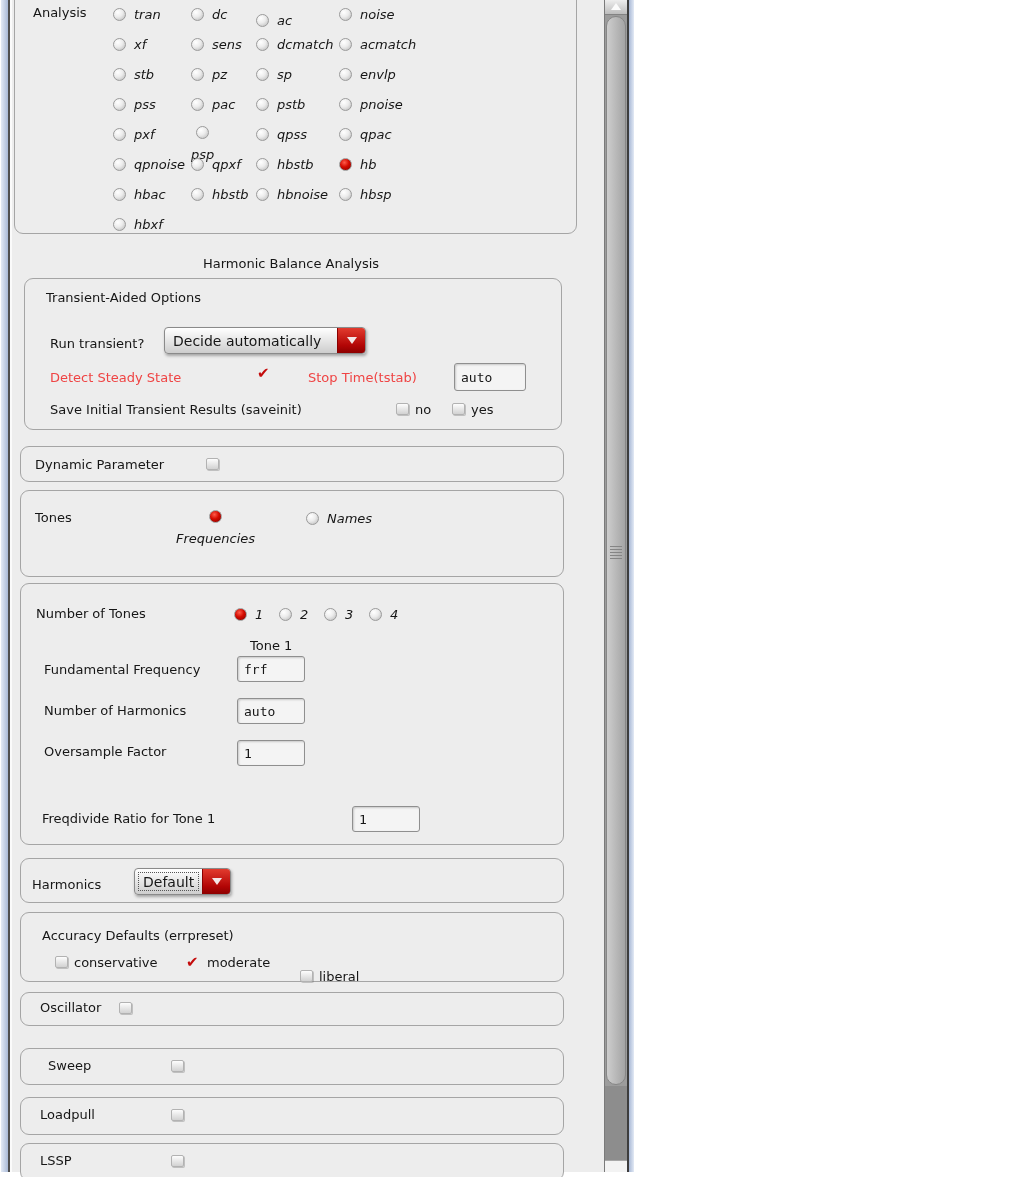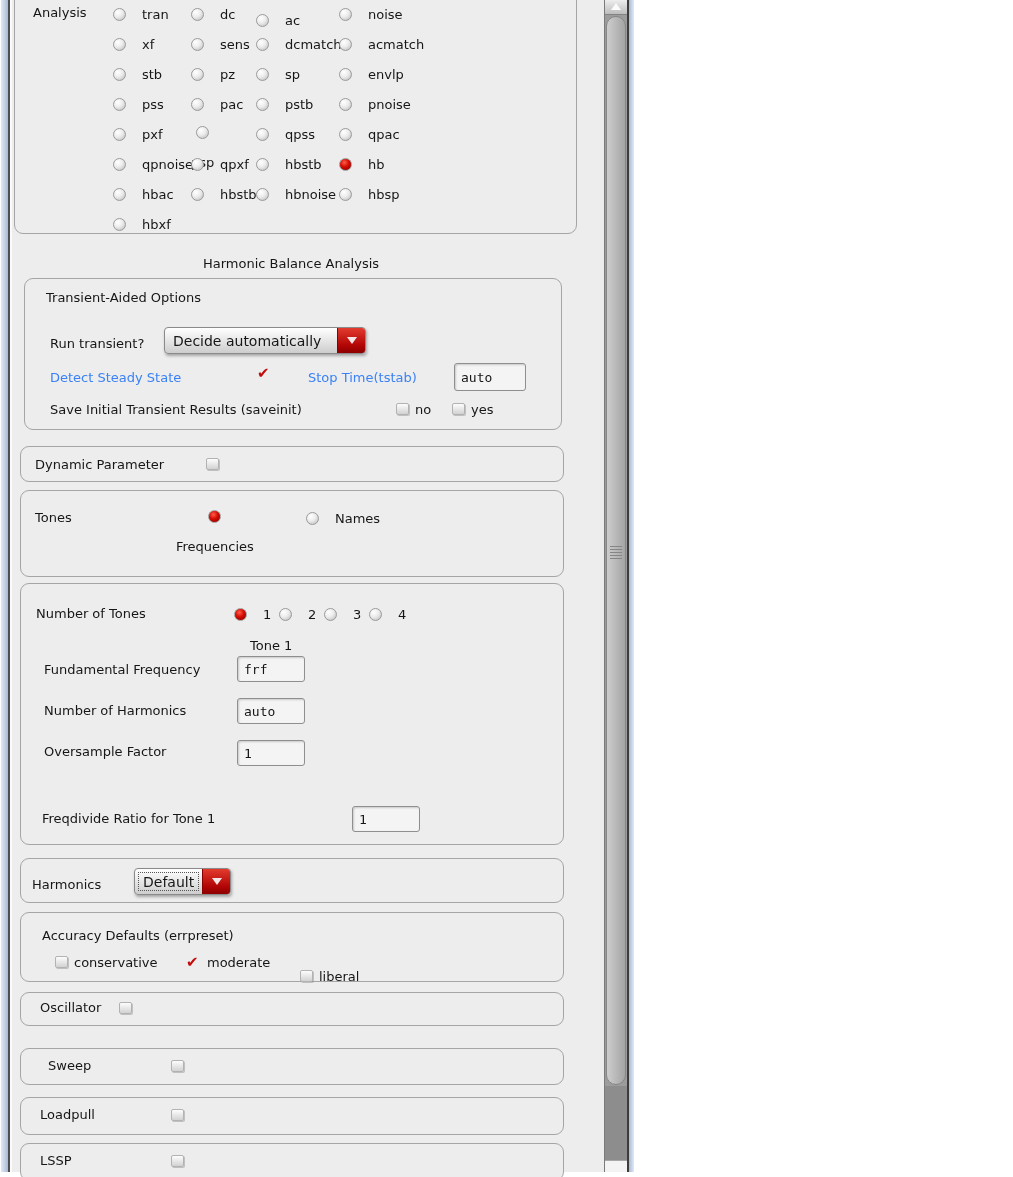--- a/index.html
+++ b/index.html
@@ -11,29 +11,29 @@
   .frame-left-blue{position:absolute;left:1px;top:0;width:7px;height:1172px;
        background:linear-gradient(90deg,#e3eaf5,#a9b9d6);}
   .frame-left-dark{position:absolute;left:8px;top:0;width:2px;height:1172px;background:#4f4f4f;}
   .frame-left-light{position:absolute;left:10px;top:0;width:2px;height:1172px;background:#fbfbfb;}
   .frame-right-dark{position:absolute;left:627px;top:0;width:2px;height:1172px;background:#3d3d3d;}
   .frame-right-blue{position:absolute;left:629px;top:0;width:5px;height:1172px;
        background:linear-gradient(90deg,#a9b9d6,#e3eaf5);}
   
   .box{position:absolute;border:1px solid #a5a5a5;border-radius:9px;background:#ededed;}
   .lbl{position:absolute;white-space:nowrap;}
-  .lbl.gray{color:#3b82f6;}
+  .lbl.gray{color:#ef4444;}
   .title{position:absolute;left:20px;top:256px;width:542px;text-align:center;}
   
   .radio{width:13px;height:13px;border-radius:50%;flex:0 0 13px;
        background:radial-gradient(circle at 35% 30%,#ffffff 0%,#ececec 45%,#b6b6b6 100%);
        border:1px solid #9b9b9b;box-sizing:border-box;}
   .radio.selected{background:radial-gradient(circle at 40% 32%,#ff5b4a 0%,#d40b00 45%,#7f0000 100%);
        border-color:#9b9b9b;}
-  .radio-item{position:absolute;display:flex;align-items:center;gap:16px;height:16px;}
+  .radio-item{position:absolute;display:flex;align-items:center;gap:8px;height:16px;font-style:italic;}
   
   .checkbox{width:13px;height:12px;flex:0 0 13px;border-radius:2px;box-sizing:border-box;
        background:linear-gradient(180deg,#fdfdfd,#d2d2d2);
        border:1px solid #b2b2b2;box-shadow:1px 1px 0 rgba(110,110,110,.35);}
   .cb-item{position:absolute;display:flex;align-items:center;gap:6px;height:16px;}
   .check-icon{color:var(--accent,#c40b0b);font-size:15px;font-weight:bold;line-height:13px;width:15px;flex:0 0 15px;}
   
   .field{position:absolute;box-sizing:border-box;background:#f4f4f4;border:1px solid #8f8f8f;
        border-radius:3px;box-shadow:inset 1px 1px 2px rgba(0,0,0,.18);
        font-family:"DejaVu Sans Mono",monospace;font-size:13px;color:#161616;padding:2px 6px;}

